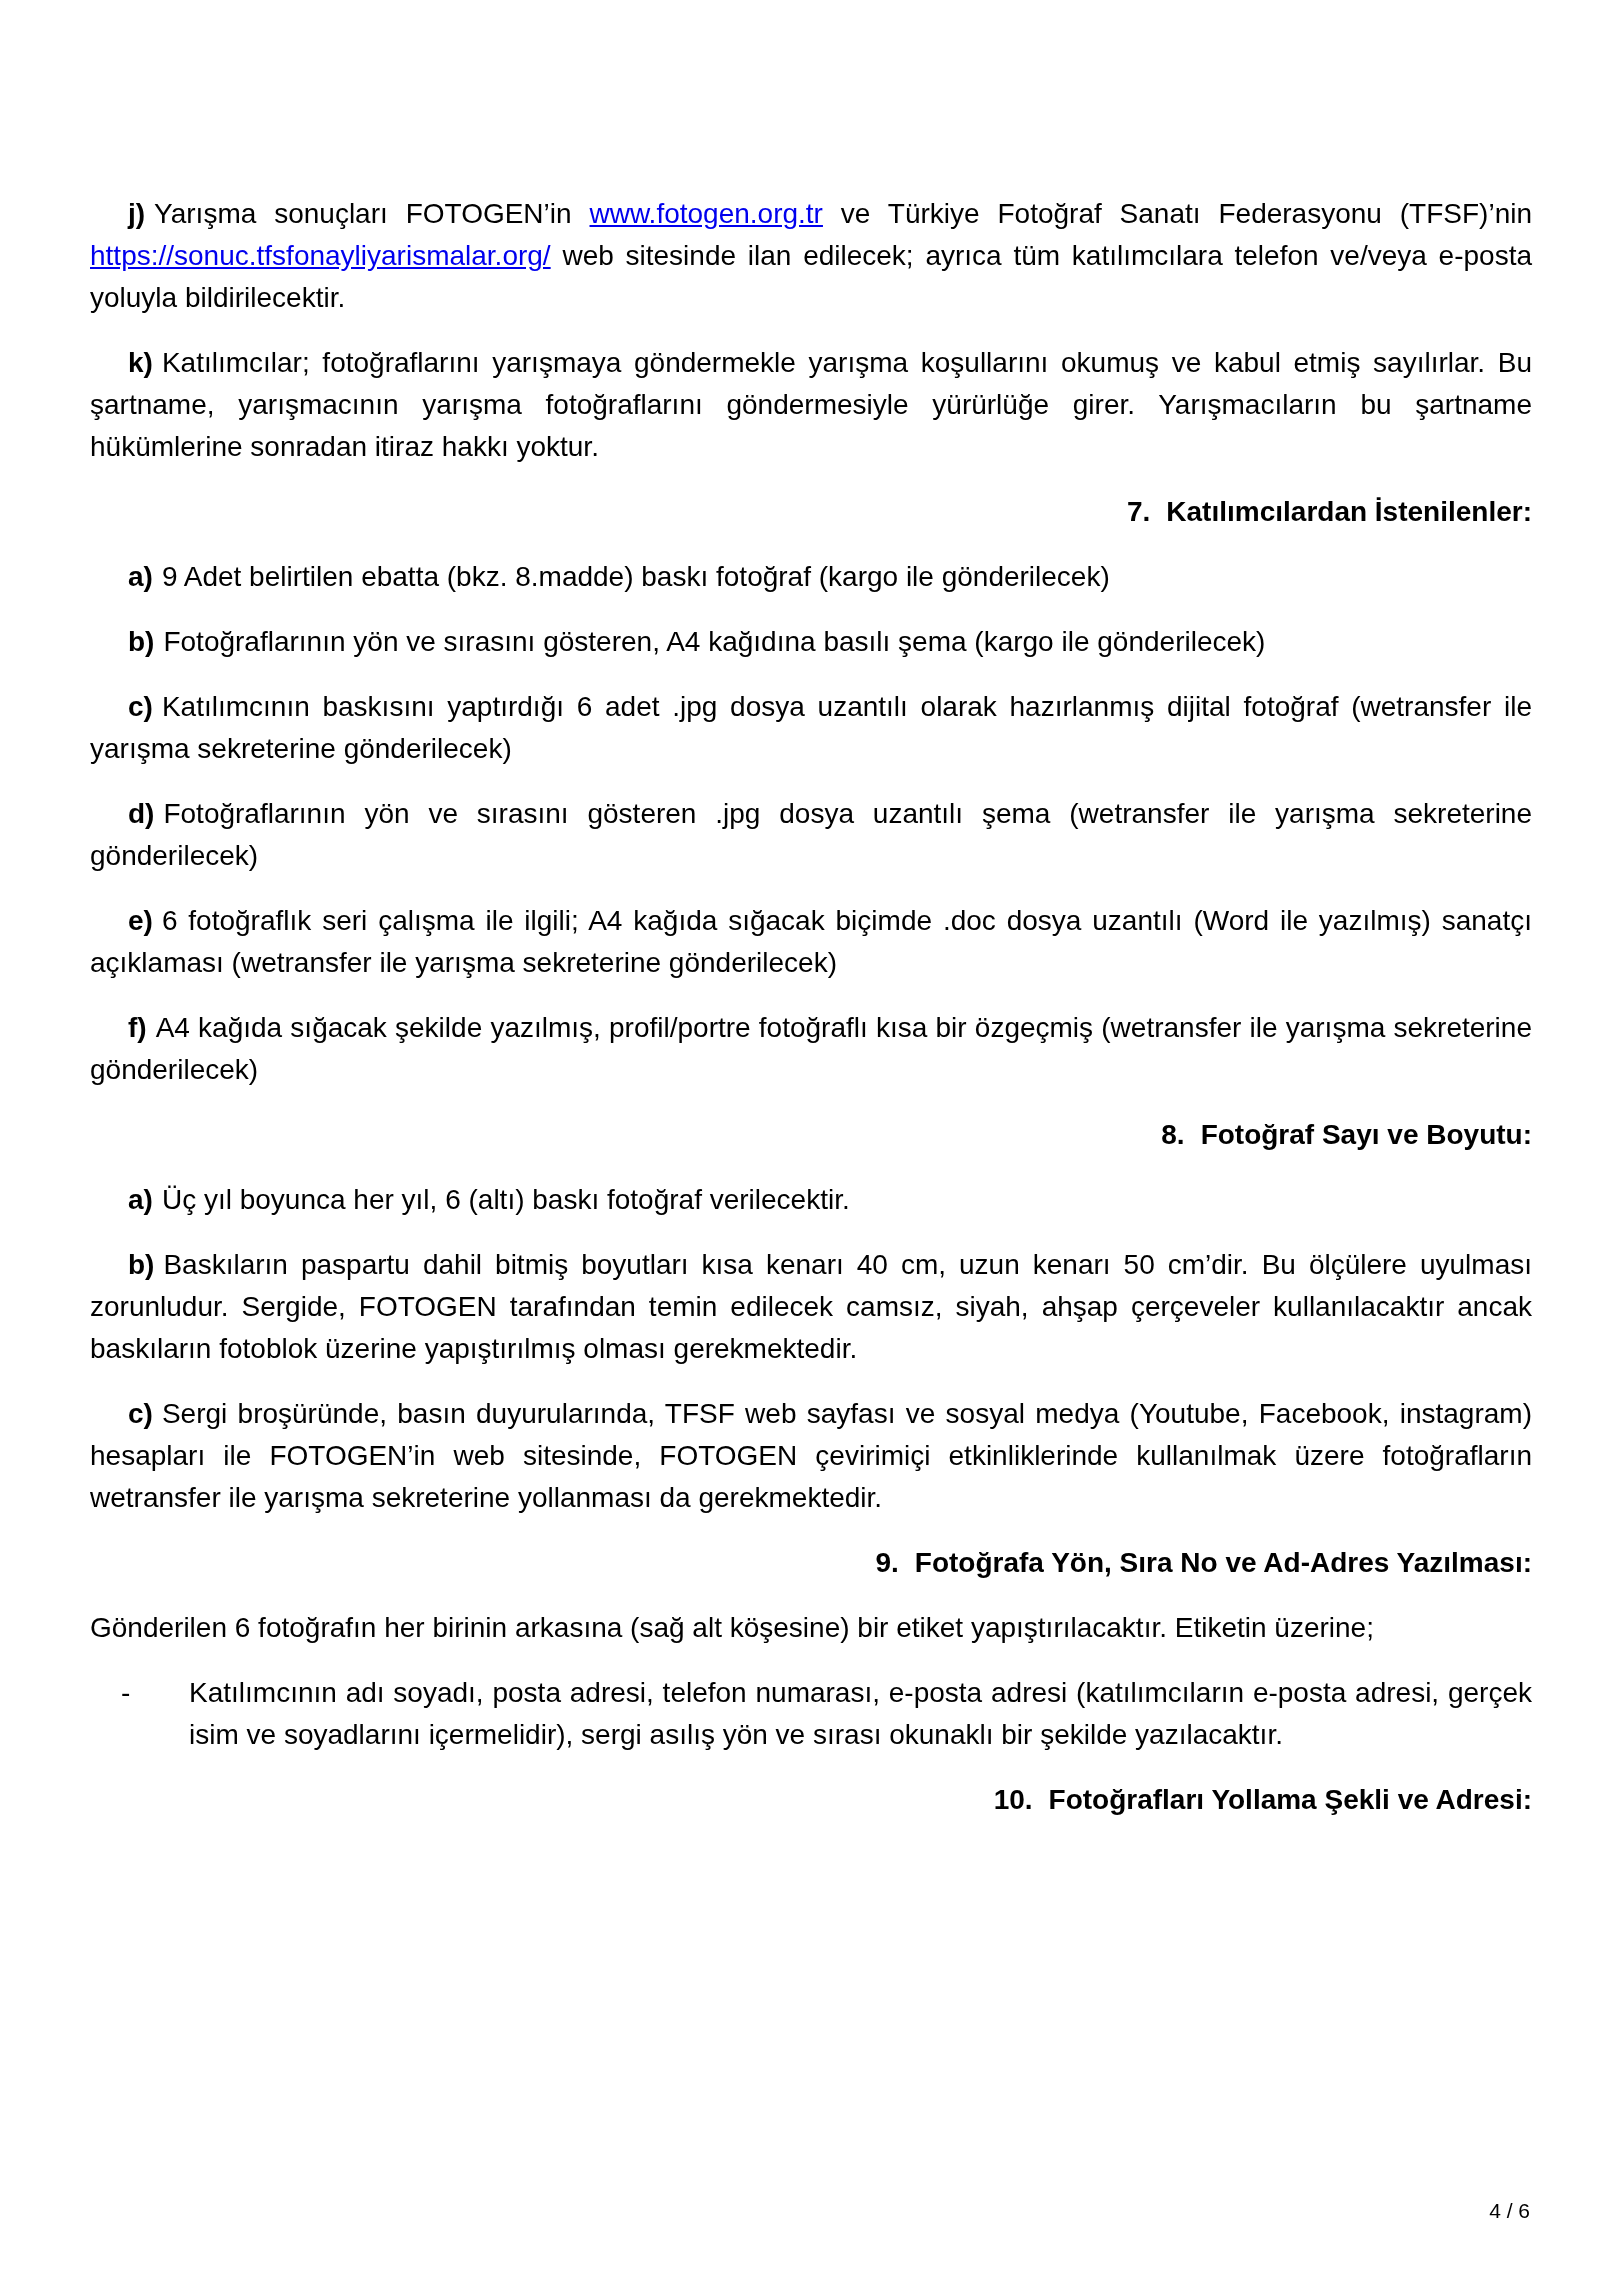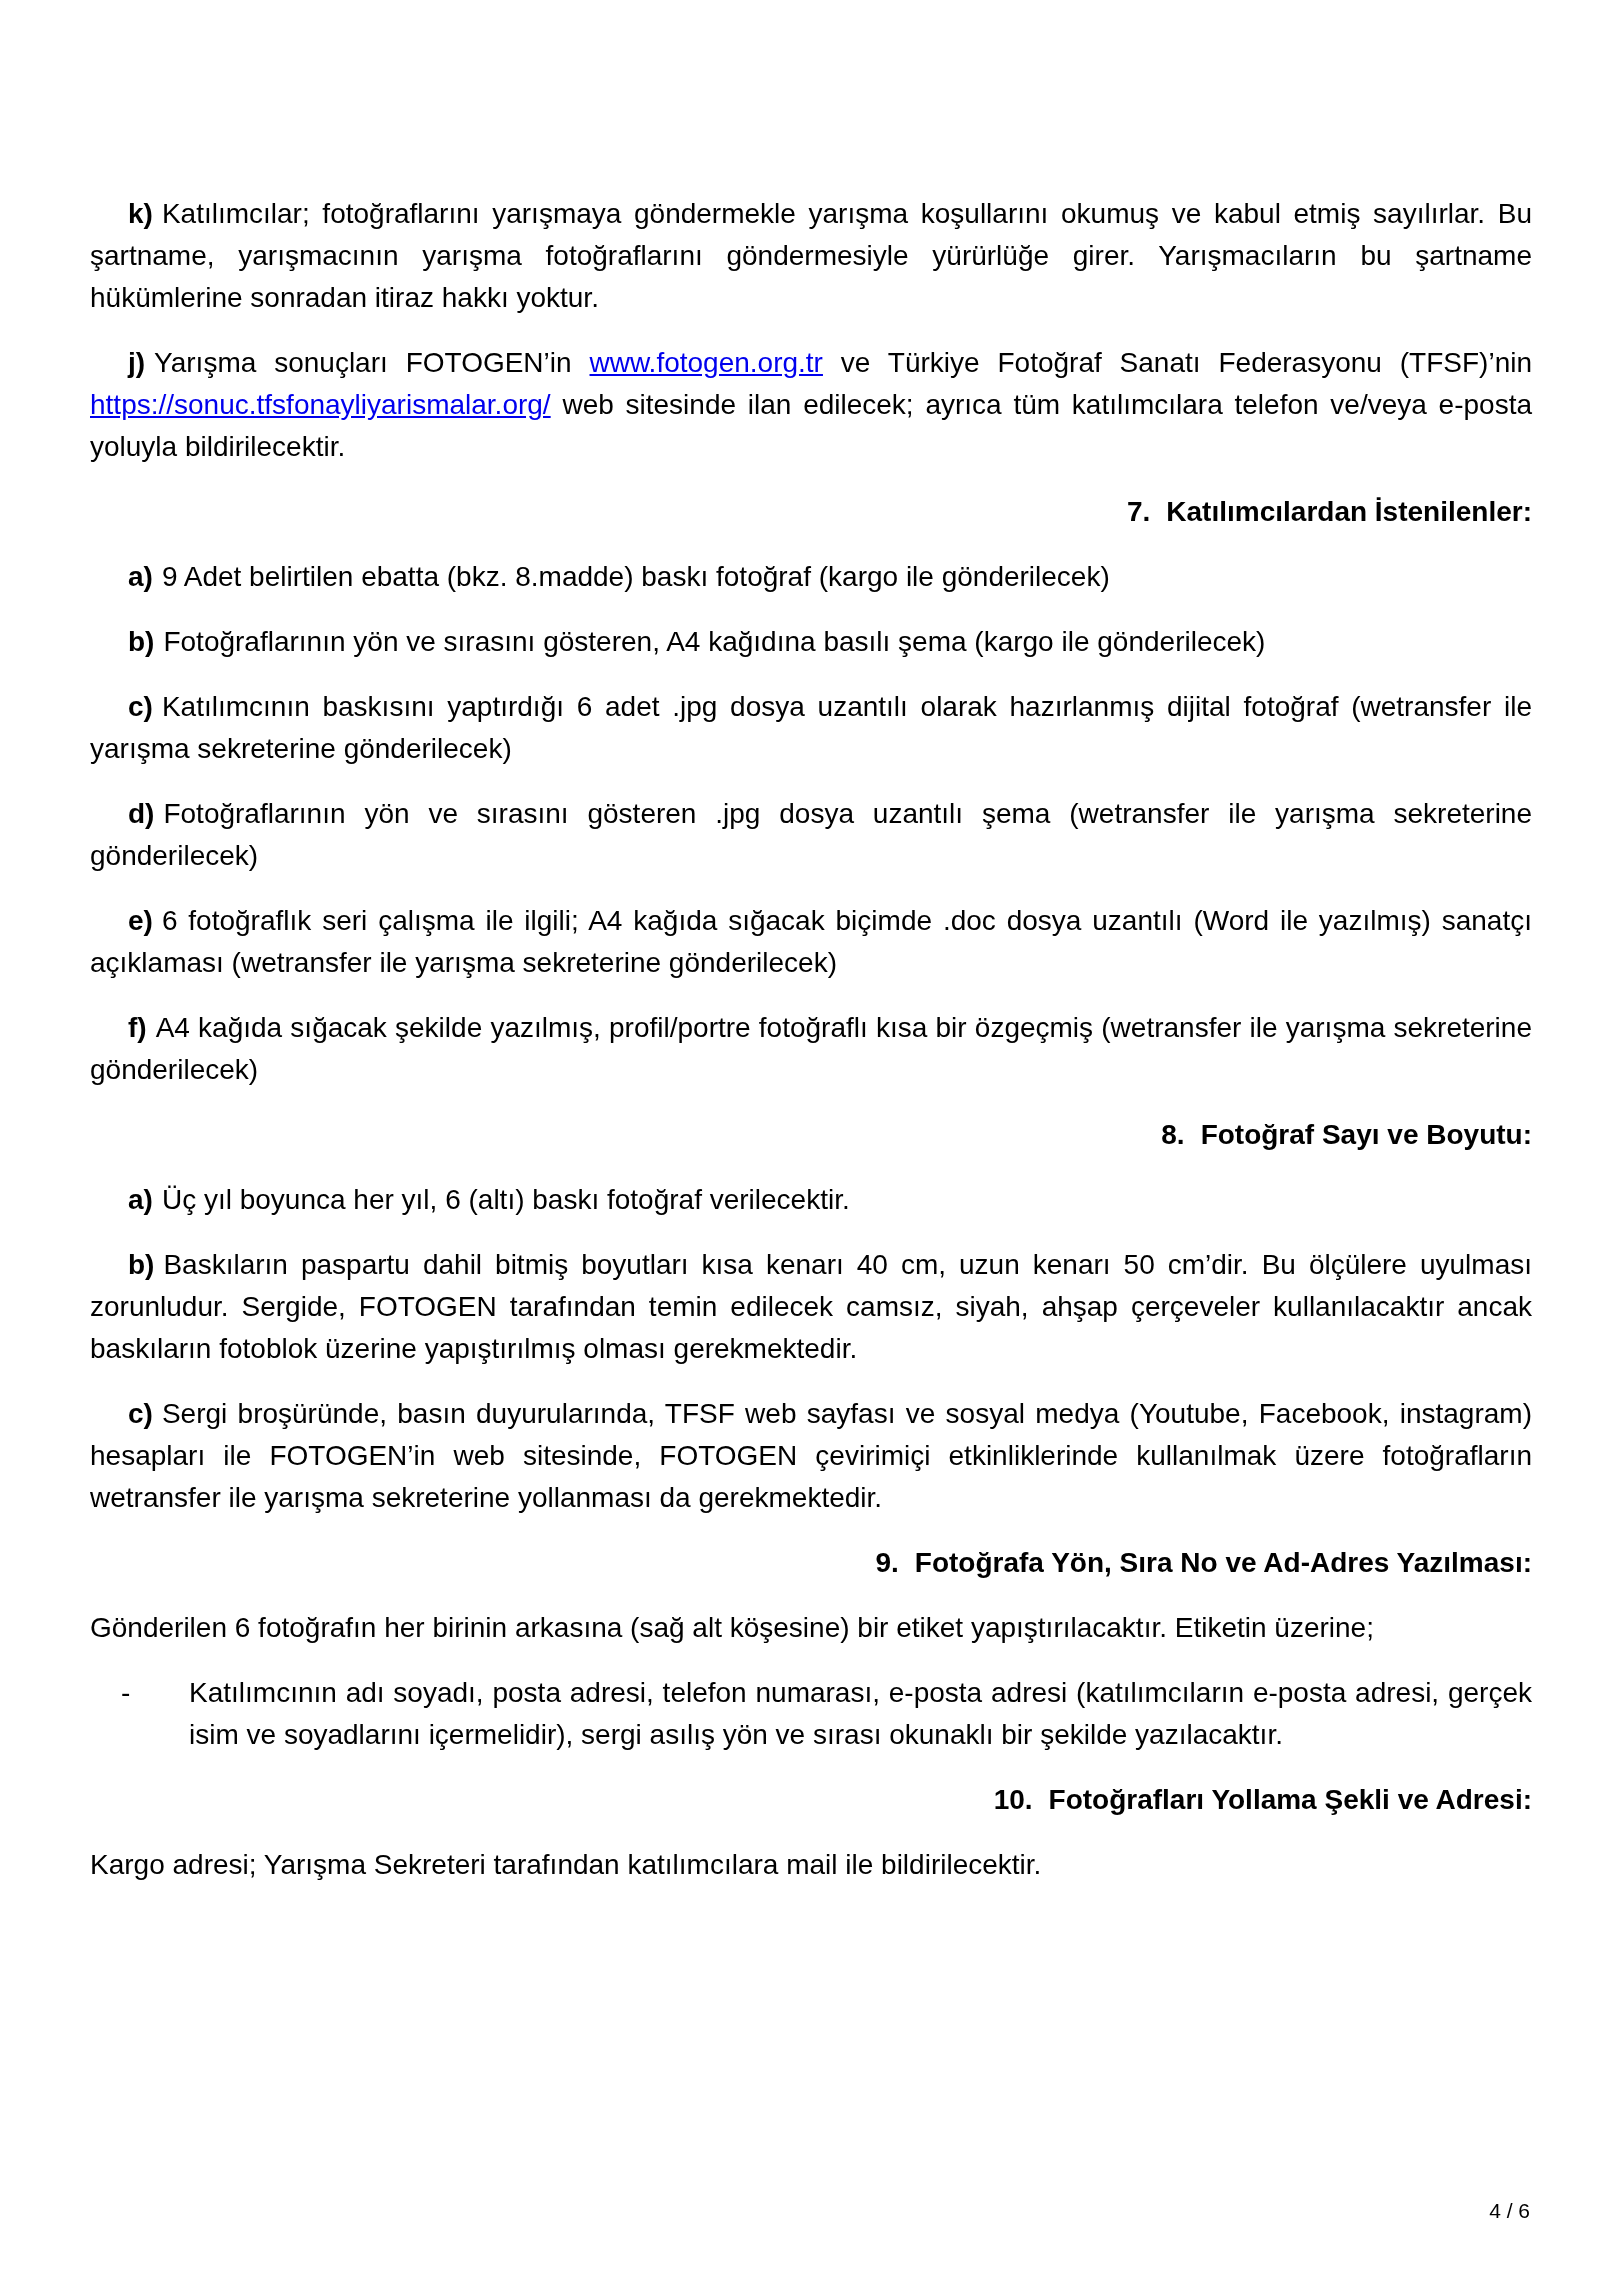--- a/index.html
+++ b/index.html
@@ -67,23 +67,23 @@
     right: 92px;
     font-size: 21px;
     color: #000000;
   }
 </style>
 </head>
 <body>
 
 <div class="page">
 
+  <p class="para"><b class="plabel">j)</b><span>Yarışma sonuçları FOTOGEN’in </span><a class="link">www.fotogen.org.tr</a><span> ve Türkiye Fotoğraf Sanatı Federasyonu (TFSF)’nin </span><a class="link">https://sonuc.tfsfonayliyarismalar.org/</a><span> web sitesinde ilan edilecek; ayrıca tüm katılımcılara telefon ve/veya e-posta yoluyla bildirilecektir.</span></p>
+
   <p class="para"><b class="plabel">k)</b><span>Katılımcılar; fotoğraflarını yarışmaya göndermekle yarışma koşullarını okumuş ve kabul etmiş sayılırlar. Bu şartname, yarışmacının yarışma fotoğraflarını göndermesiyle yürürlüğe girer. Yarışmacıların bu şartname hükümlerine sonradan itiraz hakkı yoktur.</span></p>
-
-  <p class="para"><b class="plabel">j)</b><span>Yarışma sonuçları FOTOGEN’in </span><a class="link">www.fotogen.org.tr</a><span> ve Türkiye Fotoğraf Sanatı Federasyonu (TFSF)’nin </span><a class="link">https://sonuc.tfsfonayliyarismalar.org/</a><span> web sitesinde ilan edilecek; ayrıca tüm katılımcılara telefon ve/veya e-posta yoluyla bildirilecektir.</span></p>
 
   <p class="heading"><span class="hnum">7.</span><span>Katılımcılardan İstenilenler:</span></p>
 
   <p class="item"><b class="plabel">a)</b><span>9 Adet belirtilen ebatta (bkz. 8.madde) baskı fotoğraf (kargo ile gönderilecek)</span></p>
 
   <p class="item"><b class="plabel">b)</b><span>Fotoğraflarının yön ve sırasını gösteren, A4 kağıdına basılı şema (kargo ile gönderilecek)</span></p>
 
   <p class="item"><b class="plabel">c)</b><span>Katılımcının baskısını yaptırdığı 6 adet .jpg dosya uzantılı olarak hazırlanmış dijital fotoğraf (wetransfer ile yarışma sekreterine gönderilecek)</span></p>
 
   <p class="item"><b class="plabel">d)</b><span>Fotoğraflarının yön ve sırasını gösteren .jpg dosya uzantılı şema (wetransfer ile yarışma sekreterine gönderilecek)</span></p>
@@ -105,18 +105,17 @@
   <p class="plain-para"><span>Gönderilen 6 fotoğrafın her birinin arkasına (sağ alt köşesine) bir etiket yapıştırılacaktır. Etiketin üzerine;</span></p>
 
   <div class="bullet-row">
     <div class="bullet-marker">-</div>
     <div class="bullet-text">Katılımcının adı soyadı, posta adresi, telefon numarası, e-posta adresi (katılımcıların e-posta adresi, gerçek isim ve soyadlarını içermelidir), sergi asılış yön ve sırası okunaklı bir şekilde yazılacaktır.</div>
   </div>
 
   <p class="heading"><span class="hnum">10.</span><span>Fotoğrafları Yollama Şekli ve Adresi:</span></p>
 
 
-  <p class="plain-para"><span>Kargo adresi; Yarışma Sekreteri tarafından katılımcılara mail ile bildirilecektir.</span></p>
 
   <div class="page-number">4 / 6</div>
 
 </div>
 
 
 </body></html>

